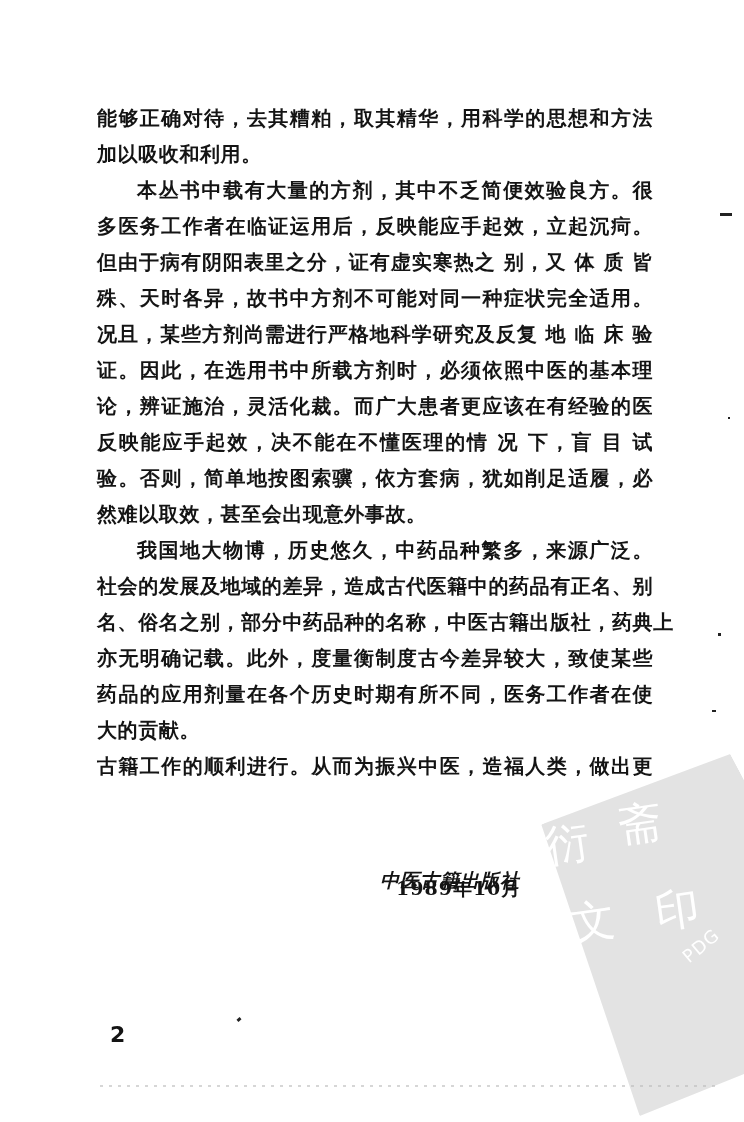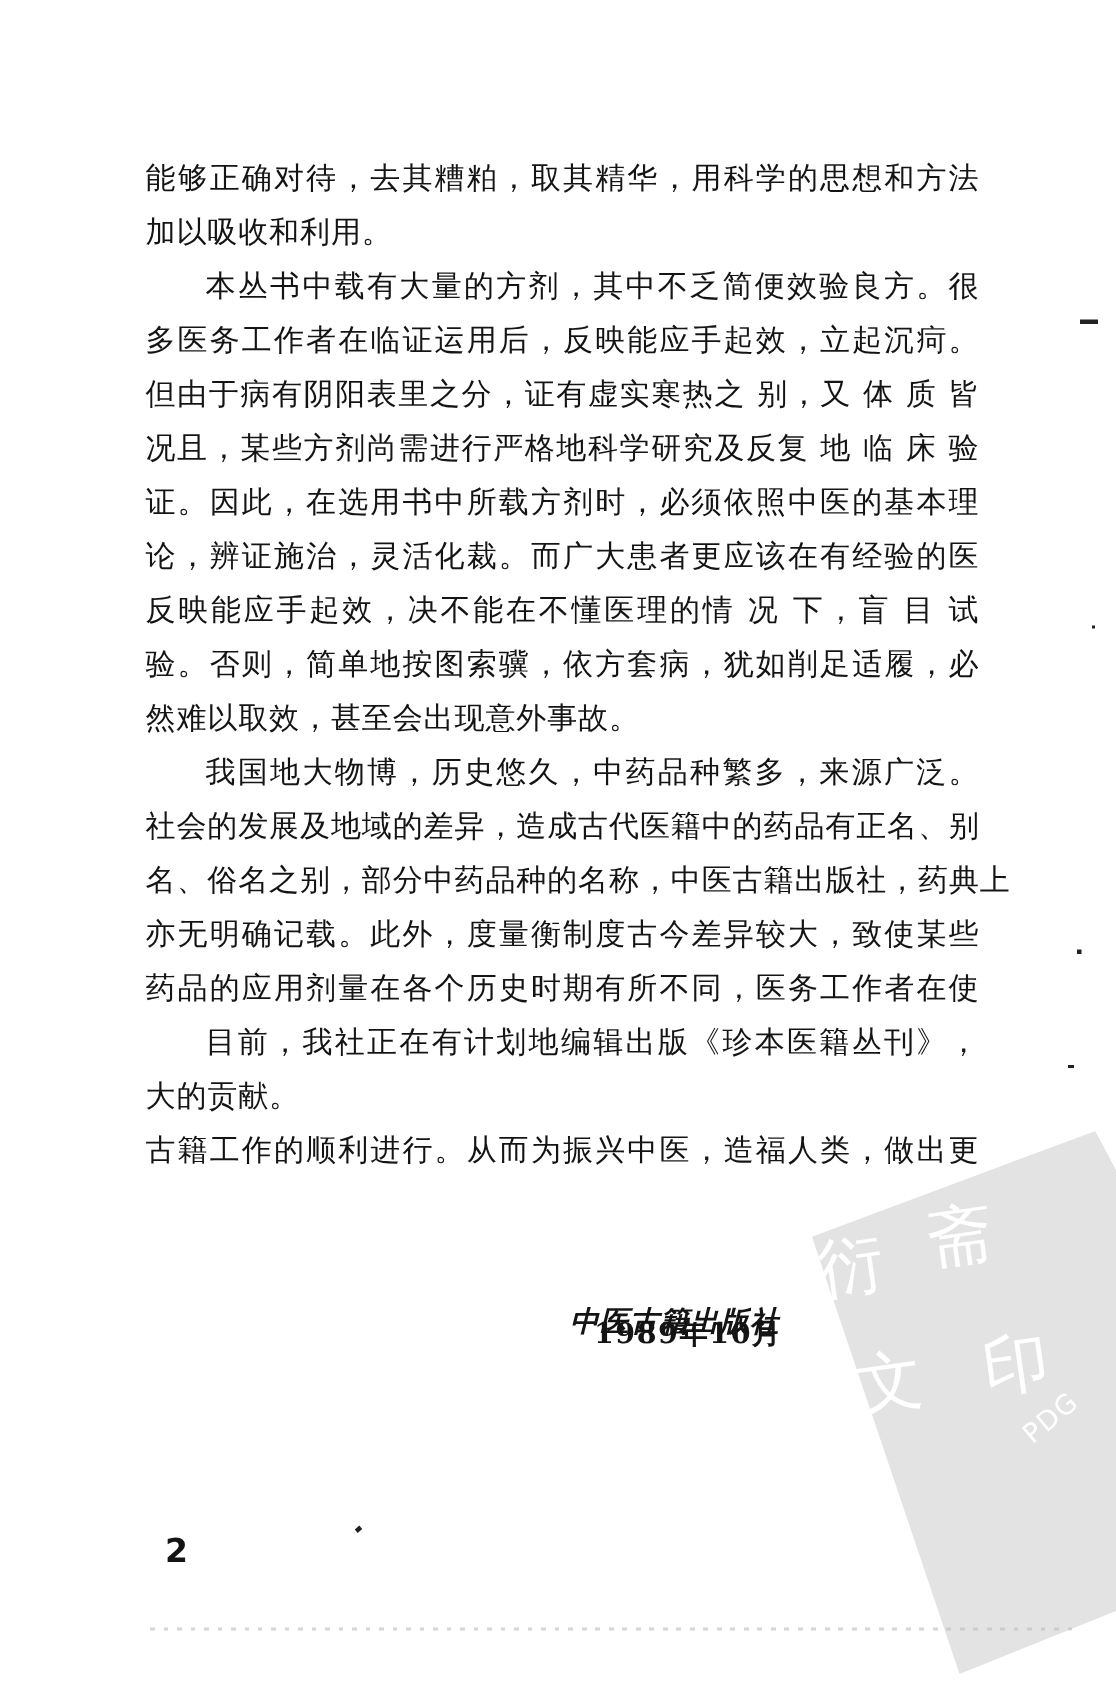--- a/index.html
+++ b/index.html
@@ -27,21 +27,21 @@
       width: 556px;
     }
     .line {
       height: 36px;
       line-height: 36px;
       font-size: 20px;
       white-space: nowrap;
       letter-spacing: 0.6px;
       text-align: justify;
       text-align-last: justify;
-      font-weight: normal;
+      font-weight: bold;
     }
     .line.last {
       text-align: right;
       text-align-last: left;
     }
     .line.indent {
       padding-left: 40px;
     }
     .signature {
       position: absolute;
@@ -128,32 +128,32 @@
     <span style="left:110px;top:90px;">印</span>
   </div>
   <div class="watermark-pdg">PDG</div>
 
   <div class="text-block">
     <div class="line">能够正确对待，去其糟粕，取其精华，用科学的思想和方法</div>
     <div class="line last">加以吸收和利用。</div>
     <div class="line indent">本丛书中载有大量的方剂，其中不乏简便效验良方。很</div>
     <div class="line">多医务工作者在临证运用后，反映能应手起效，立起沉疴。</div>
     <div class="line">但由于病有阴阳表里之分，证有虚实寒热之 别，又 体 质 皆</div>
+    <div class="line">殊、天时各异，故书中方剂不可能对同一种症状完全适用。</div>
     <div class="line">况且，某些方剂尚需进行严格地科学研究及反复 地 临 床 验</div>
     <div class="line">证。因此，在选用书中所载方剂时，必须依照中医的基本理</div>
     <div class="line">论，辨证施治，灵活化裁。而广大患者更应该在有经验的医</div>
     <div class="line">反映能应手起效，决不能在不懂医理的情 况 下，盲 目 试</div>
     <div class="line">验。否则，简单地按图索骥，依方套病，犹如削足适履，必</div>
     <div class="line last">然难以取效，甚至会出现意外事故。</div>
     <div class="line indent">我国地大物博，历史悠久，中药品种繁多，来源广泛。</div>
     <div class="line">社会的发展及地域的差异，造成古代医籍中的药品有正名、别</div>
     <div class="line">名、俗名之别，部分中药品种的名称，中医古籍出版社，药典上</div>
     <div class="line">亦无明确记载。此外，度量衡制度古今差异较大，致使某些</div>
     <div class="line">药品的应用剂量在各个历史时期有所不同，医务工作者在使</div>
-    <div class="line indent">目前，我社正在有计划地编辑出版《珍本医籍丛刊》，</div>
     <div class="line last">大的贡献。</div>
     <div class="line">古籍工作的顺利进行。从而为振兴中医，造福人类，做出更</div>
   </div>
 
   <div class="signature publisher">中医古籍出版社</div>
   <div class="signature date">1989年10月</div>
 
   <div class="page-number">2</div>
 
   <div class="mark dash1"></div>

